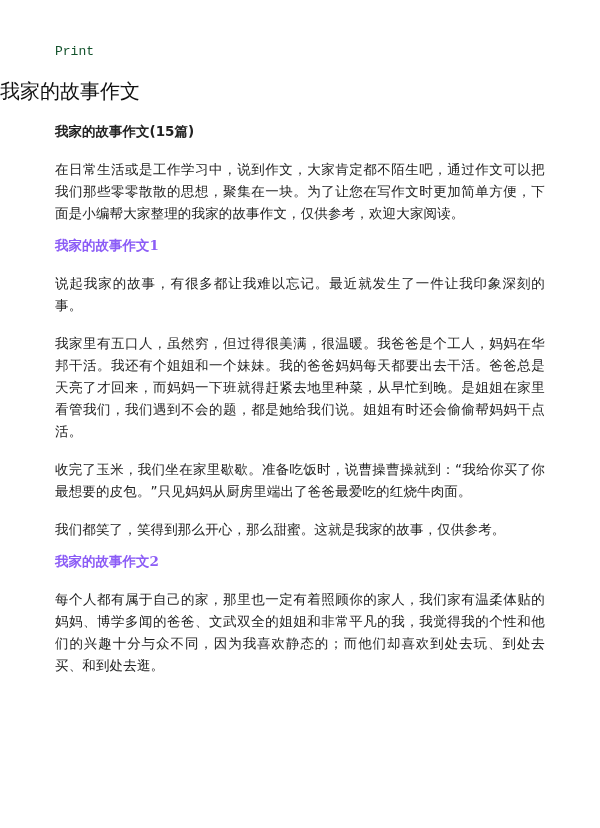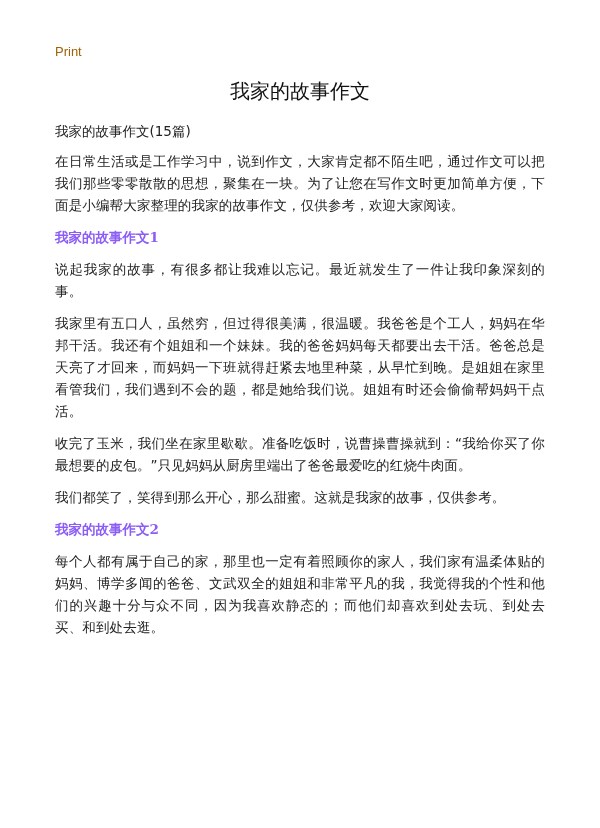--- a/index.html
+++ b/index.html
@@ -1,22 +1,22 @@
 <!DOCTYPE html>
 <html><head>
 <meta charset="utf-8">
 <style>
   html, body { margin: 0; padding: 0; background: #ffffff; }
   body { width: 600px; height: 828px; overflow: hidden; position: relative;
          font-family: "DejaVu Sans", "Liberation Sans", sans-serif; color: #222; }
-  .print { position: absolute; left: 55px; top: 44px; font-family: Liberation Sans, sans-serif; font-size: 13px; color: #a16207; }
-  .title { position: absolute; left: 0; width: 600px; top: 78px; text-align: center; font-size: 20px; color: #111; }
+  .print { position: absolute; left: 55px; top: 44px; font-family: Liberation Mono, monospace; font-size: 13px; color: #14532d; }
+  .title { position: absolute; left: 0; width: 600px; top: 78px; font-size: 20px; color: #111; }
   .content { position: absolute; left: 55px; top: 120px; width: 490px; }
-  .sub { font-size: 13.5px; line-height: 22px; margin: 0 0 8px 0; }
-  p { font-size: 13.5px; line-height: 22px; margin: 8px 0 10px 0; text-align: justify; letter-spacing: 0.15px; }
+  .sub { font-size: 13.5px; line-height: 22px; margin: 0 0 8px 0; font-weight: bold; }
+  p { font-size: 13.5px; line-height: 22px; margin: 16px 0 10px 0; text-align: justify; letter-spacing: 0.15px; }
   h2 { font-family: "DejaVu Serif", serif; font-size: 13.5px; font-weight: bold; line-height: 22px; margin: 0 0 10px 0; color: #8b5cf6; }
 </style>
 </head>
 <body>
 
 <div class="print">Print</div>
 
 <div class="title">我家的故事作文</div>
 
 <div class="content">

